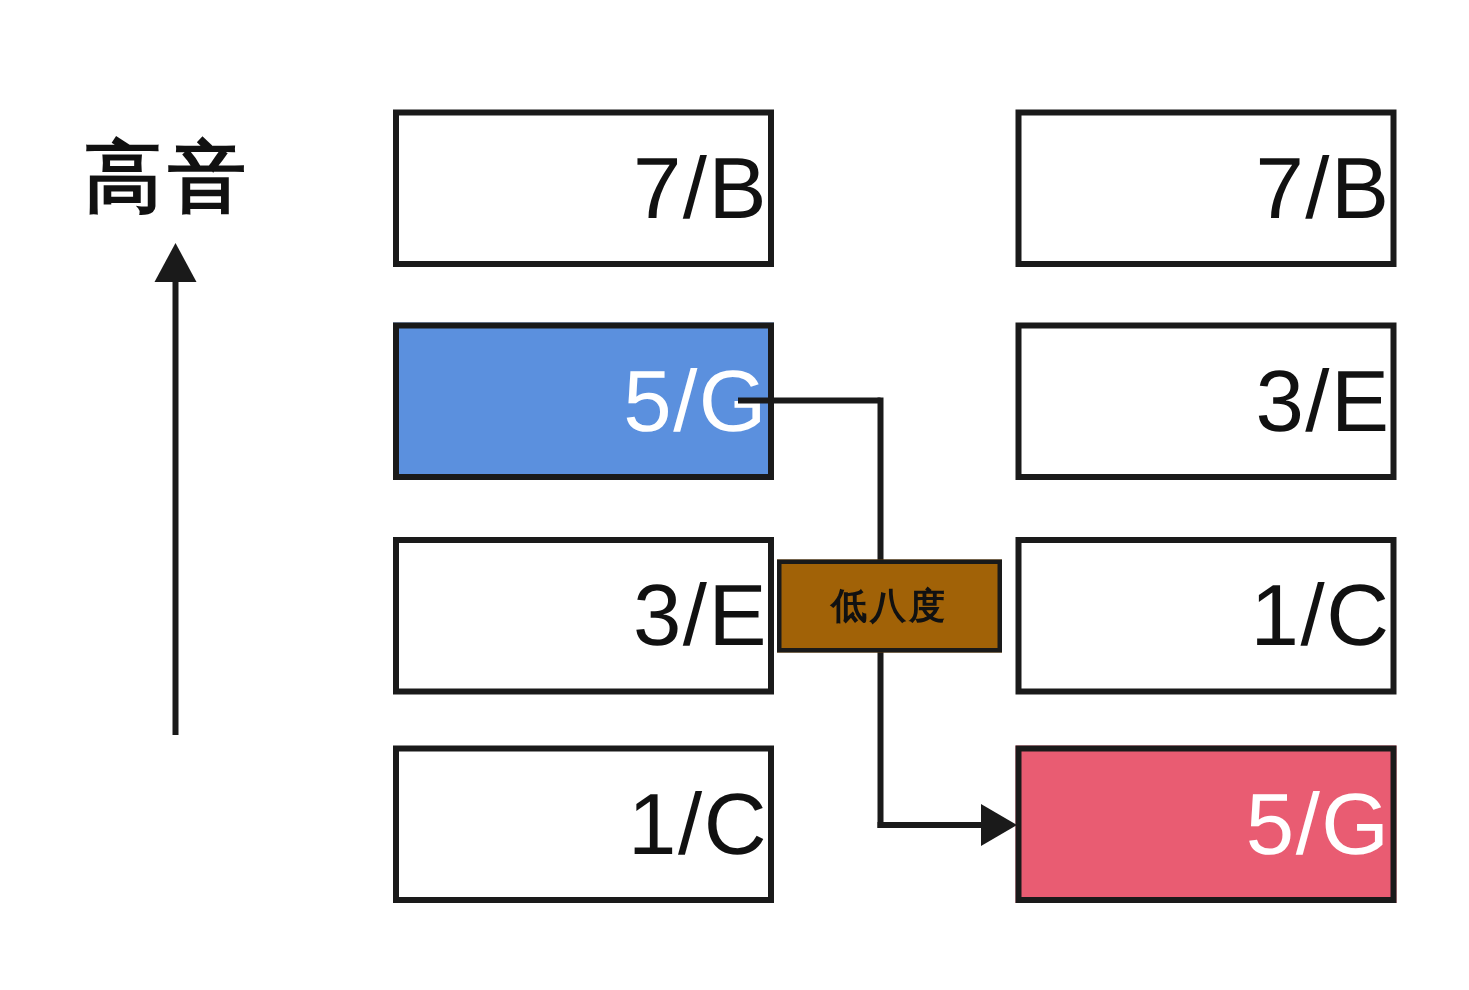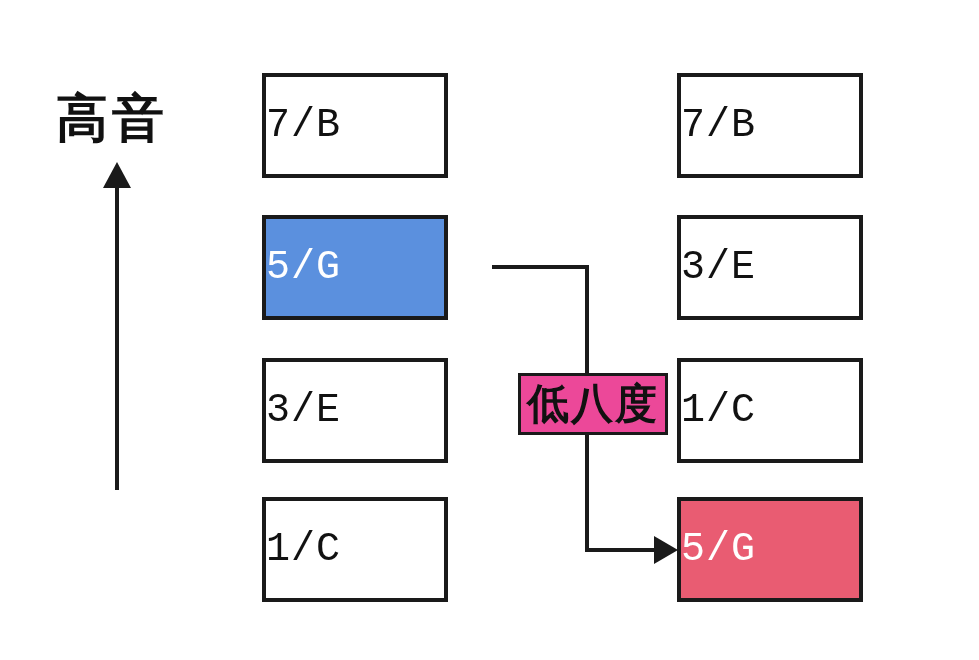--- a/index.html
+++ b/index.html
@@ -5,38 +5,38 @@
   html, body {
     margin: 0;
     padding: 0;
     background: #ffffff;
   }
   #stage {
     position: relative;
     width: 979px;
     height: 660px;
     background: var(--bg, #ffffff);
-    font-family: Liberation Mono, monospace;
+    font-family: Liberation Sans, sans-serif;
     overflow: hidden;
     border-radius: 28px;
   }
 
   
   .note-box {
     position: absolute;
-    width: 186px;
+    width: 254px;
     height: 105px;
     box-sizing: border-box;
     border: 4px solid var(--line, #1a1a1a);
     background: #ffffff;
     color: #111111;
     display: flex;
     align-items: center;
-    justify-content: flex-start;
-    font-size: 40px;
+    justify-content: flex-end;
+    font-size: 58px;
     line-height: 1;
     letter-spacing: 1px;
   }
   .note-box.blue {
     background: var(--blue, #5b90de);
     color: #ffffff;
   }
   .note-box.pink {
     background: var(--pink, #e95c72);
     color: #ffffff;
@@ -96,26 +96,26 @@
     border-left: 24px solid var(--line, #1a1a1a);
   }
 
   
   #connector-label {
     position: absolute;
     left: 518px; top: 373px;
     width: 150px; height: 62px;
     box-sizing: border-box;
     border: 3px solid var(--line, #1a1a1a);
-    background: #ec4899;
+    background: #a16207;
     color: #111111;
     display: flex;
     align-items: center;
     justify-content: center;
-    font-size: 42px;
+    font-size: 24px;
     font-weight: 700;
     letter-spacing: 2px;
     z-index: 2;
   }
 </style>
 </head>
 <body>
 
 <div id="stage" style="--blue: #5b90de; --pink: #e95c72; --line: #1a1a1a; --bg: #ffffff;">
 

